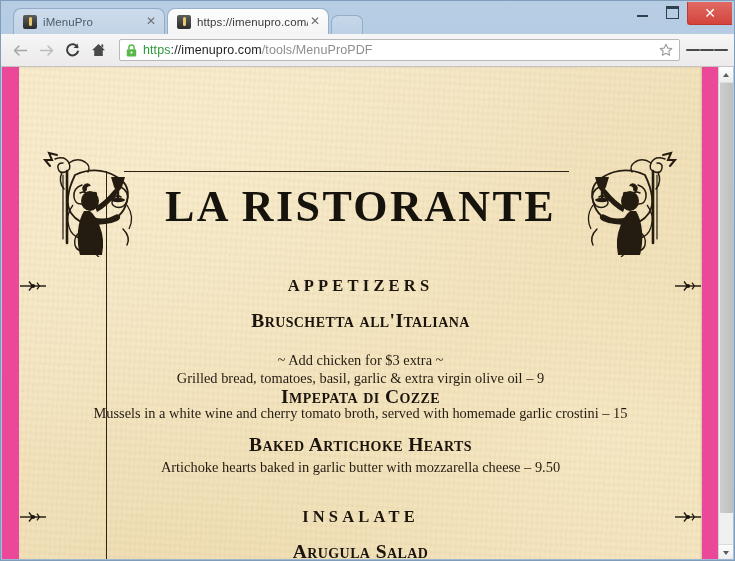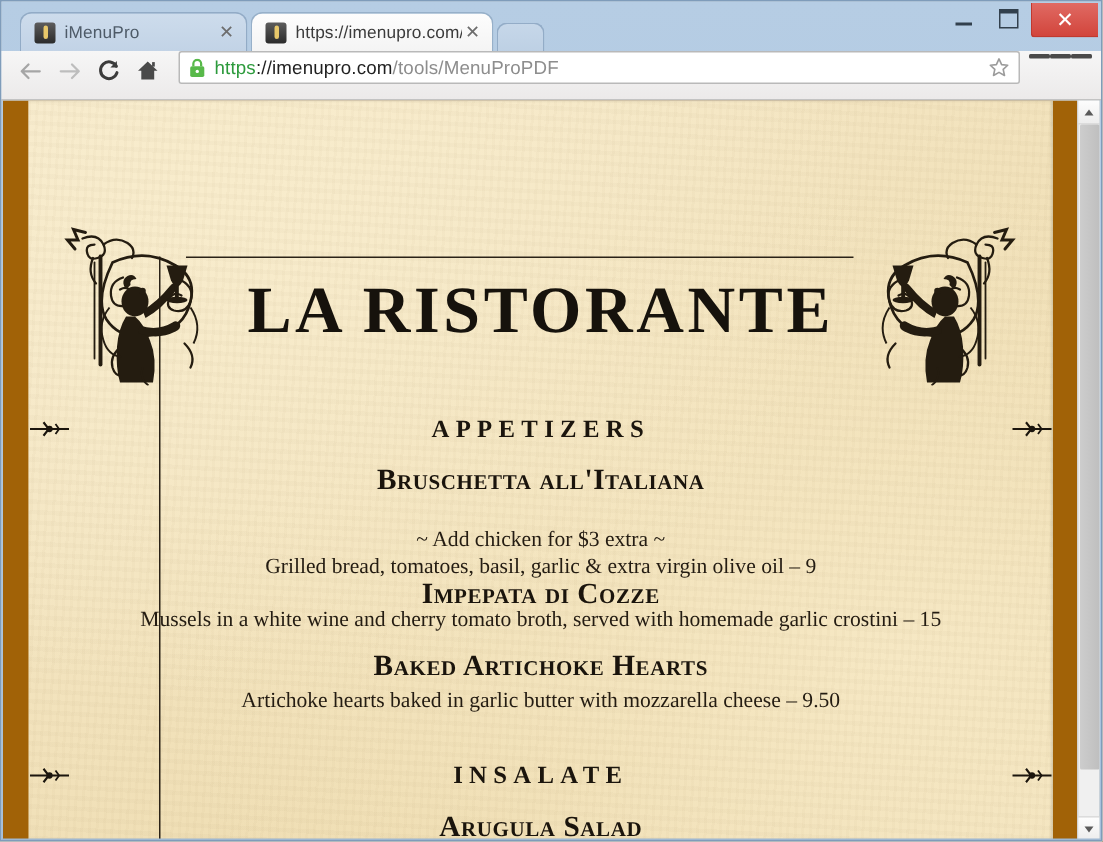--- a/index.html
+++ b/index.html
@@ -129,21 +129,21 @@
   .max-glyph { display:block; width:11px; height:9px; border:1.6px solid #32404d; border-top-width:3px; }
 
   
   .navbar {
     position: absolute;
     left: 0; top: 33px;
     width: 733px; height: 33px;
     background: linear-gradient(to bottom, #f6f6f6 0%, #eceaea 100%);
     border-bottom: 1px solid #c3c3c3;
     display: flex;
-    align-items: flex-start;
+    align-items: center;
     padding: 0 6px;
     box-sizing: border-box;
   }
   .navicon {
     width: 26px; height: 26px;
     display: flex; align-items: center; justify-content: center;
     flex: 0 0 auto;
   }
   .navicon svg { display: block; }
   .omnibox {
@@ -184,21 +184,21 @@
     position: absolute;
     left: 1px; top: 66px;
     width: 731px; height: 493px;
     background: #d4d0c8;
     overflow: hidden;
   }
   .content-area {
     position: absolute;
     left: 0; top: 0;
     width: 716px; height: 493px;
-    background: #a16207;
+    background: #ec4899;
   }
 
   
   .pdf-page {
     position: absolute;
     left: 17px; top: 0px;
     width: 683px; height: 493px;
     background:
       radial-gradient(ellipse at 18% 12%, #f8eccc 0%, rgba(248,236,204,0) 55%),
       radial-gradient(ellipse at 85% 75%, #f6e8c4 0%, rgba(246,232,196,0) 60%),

